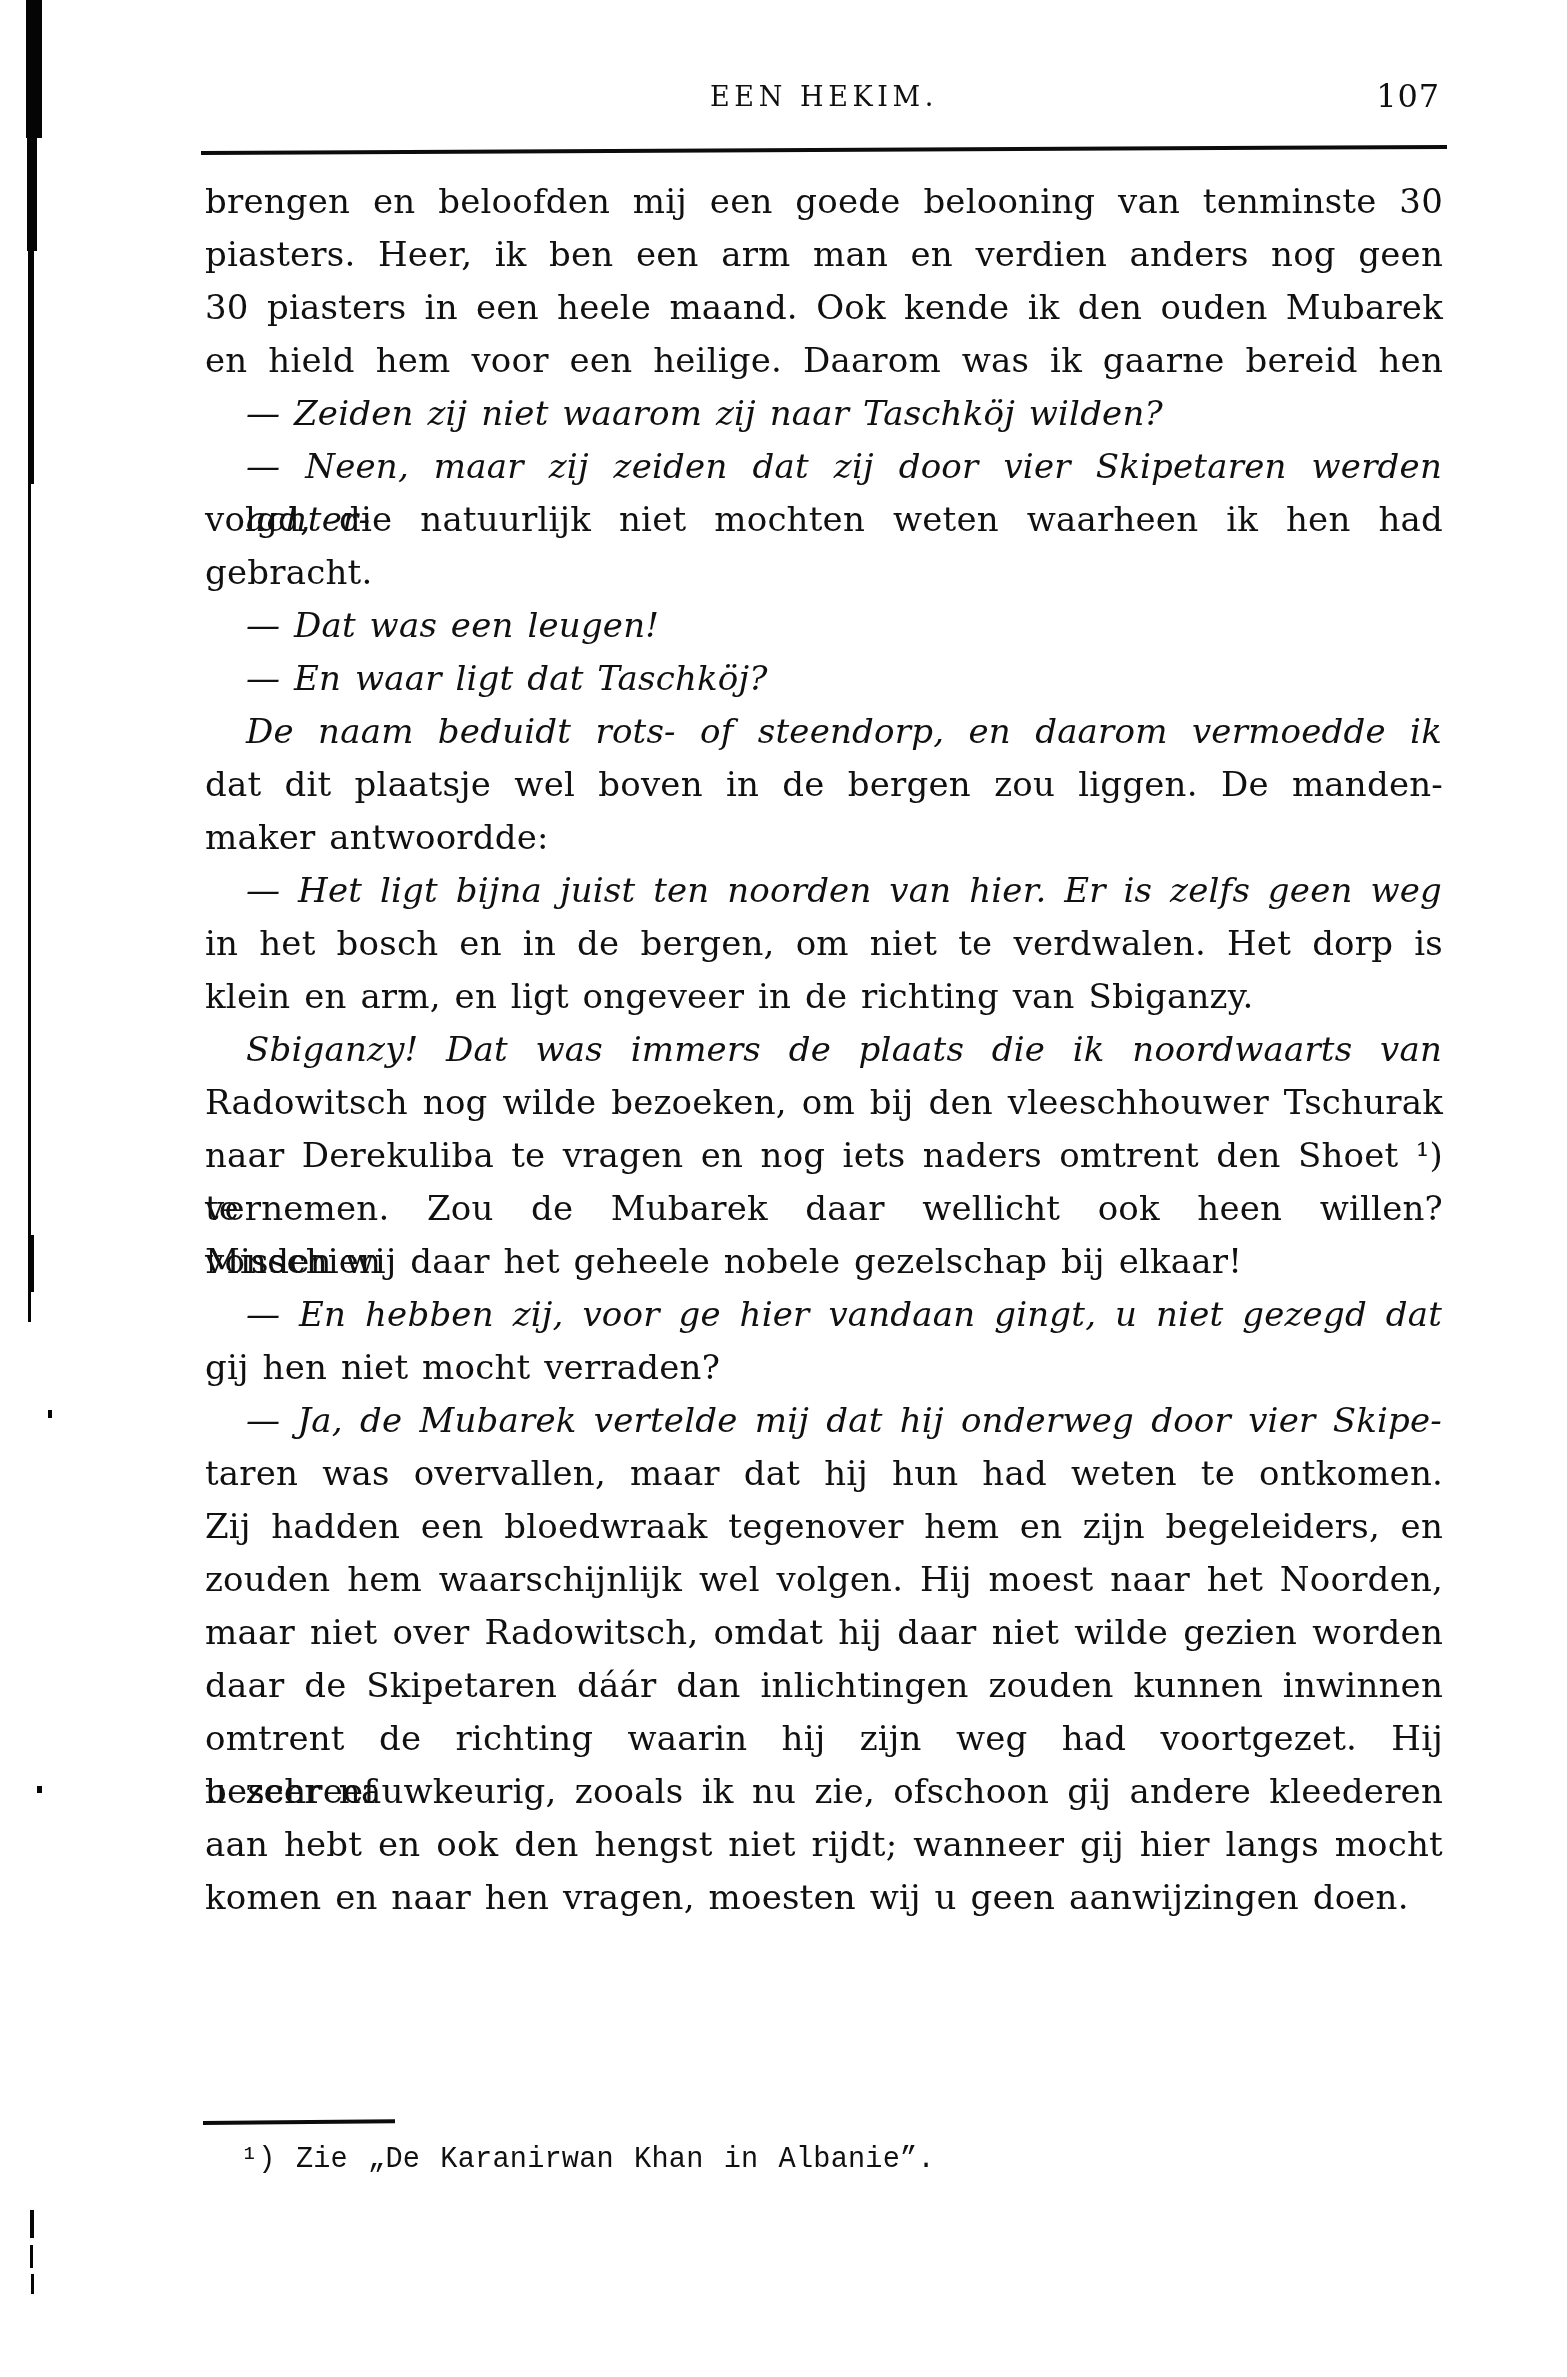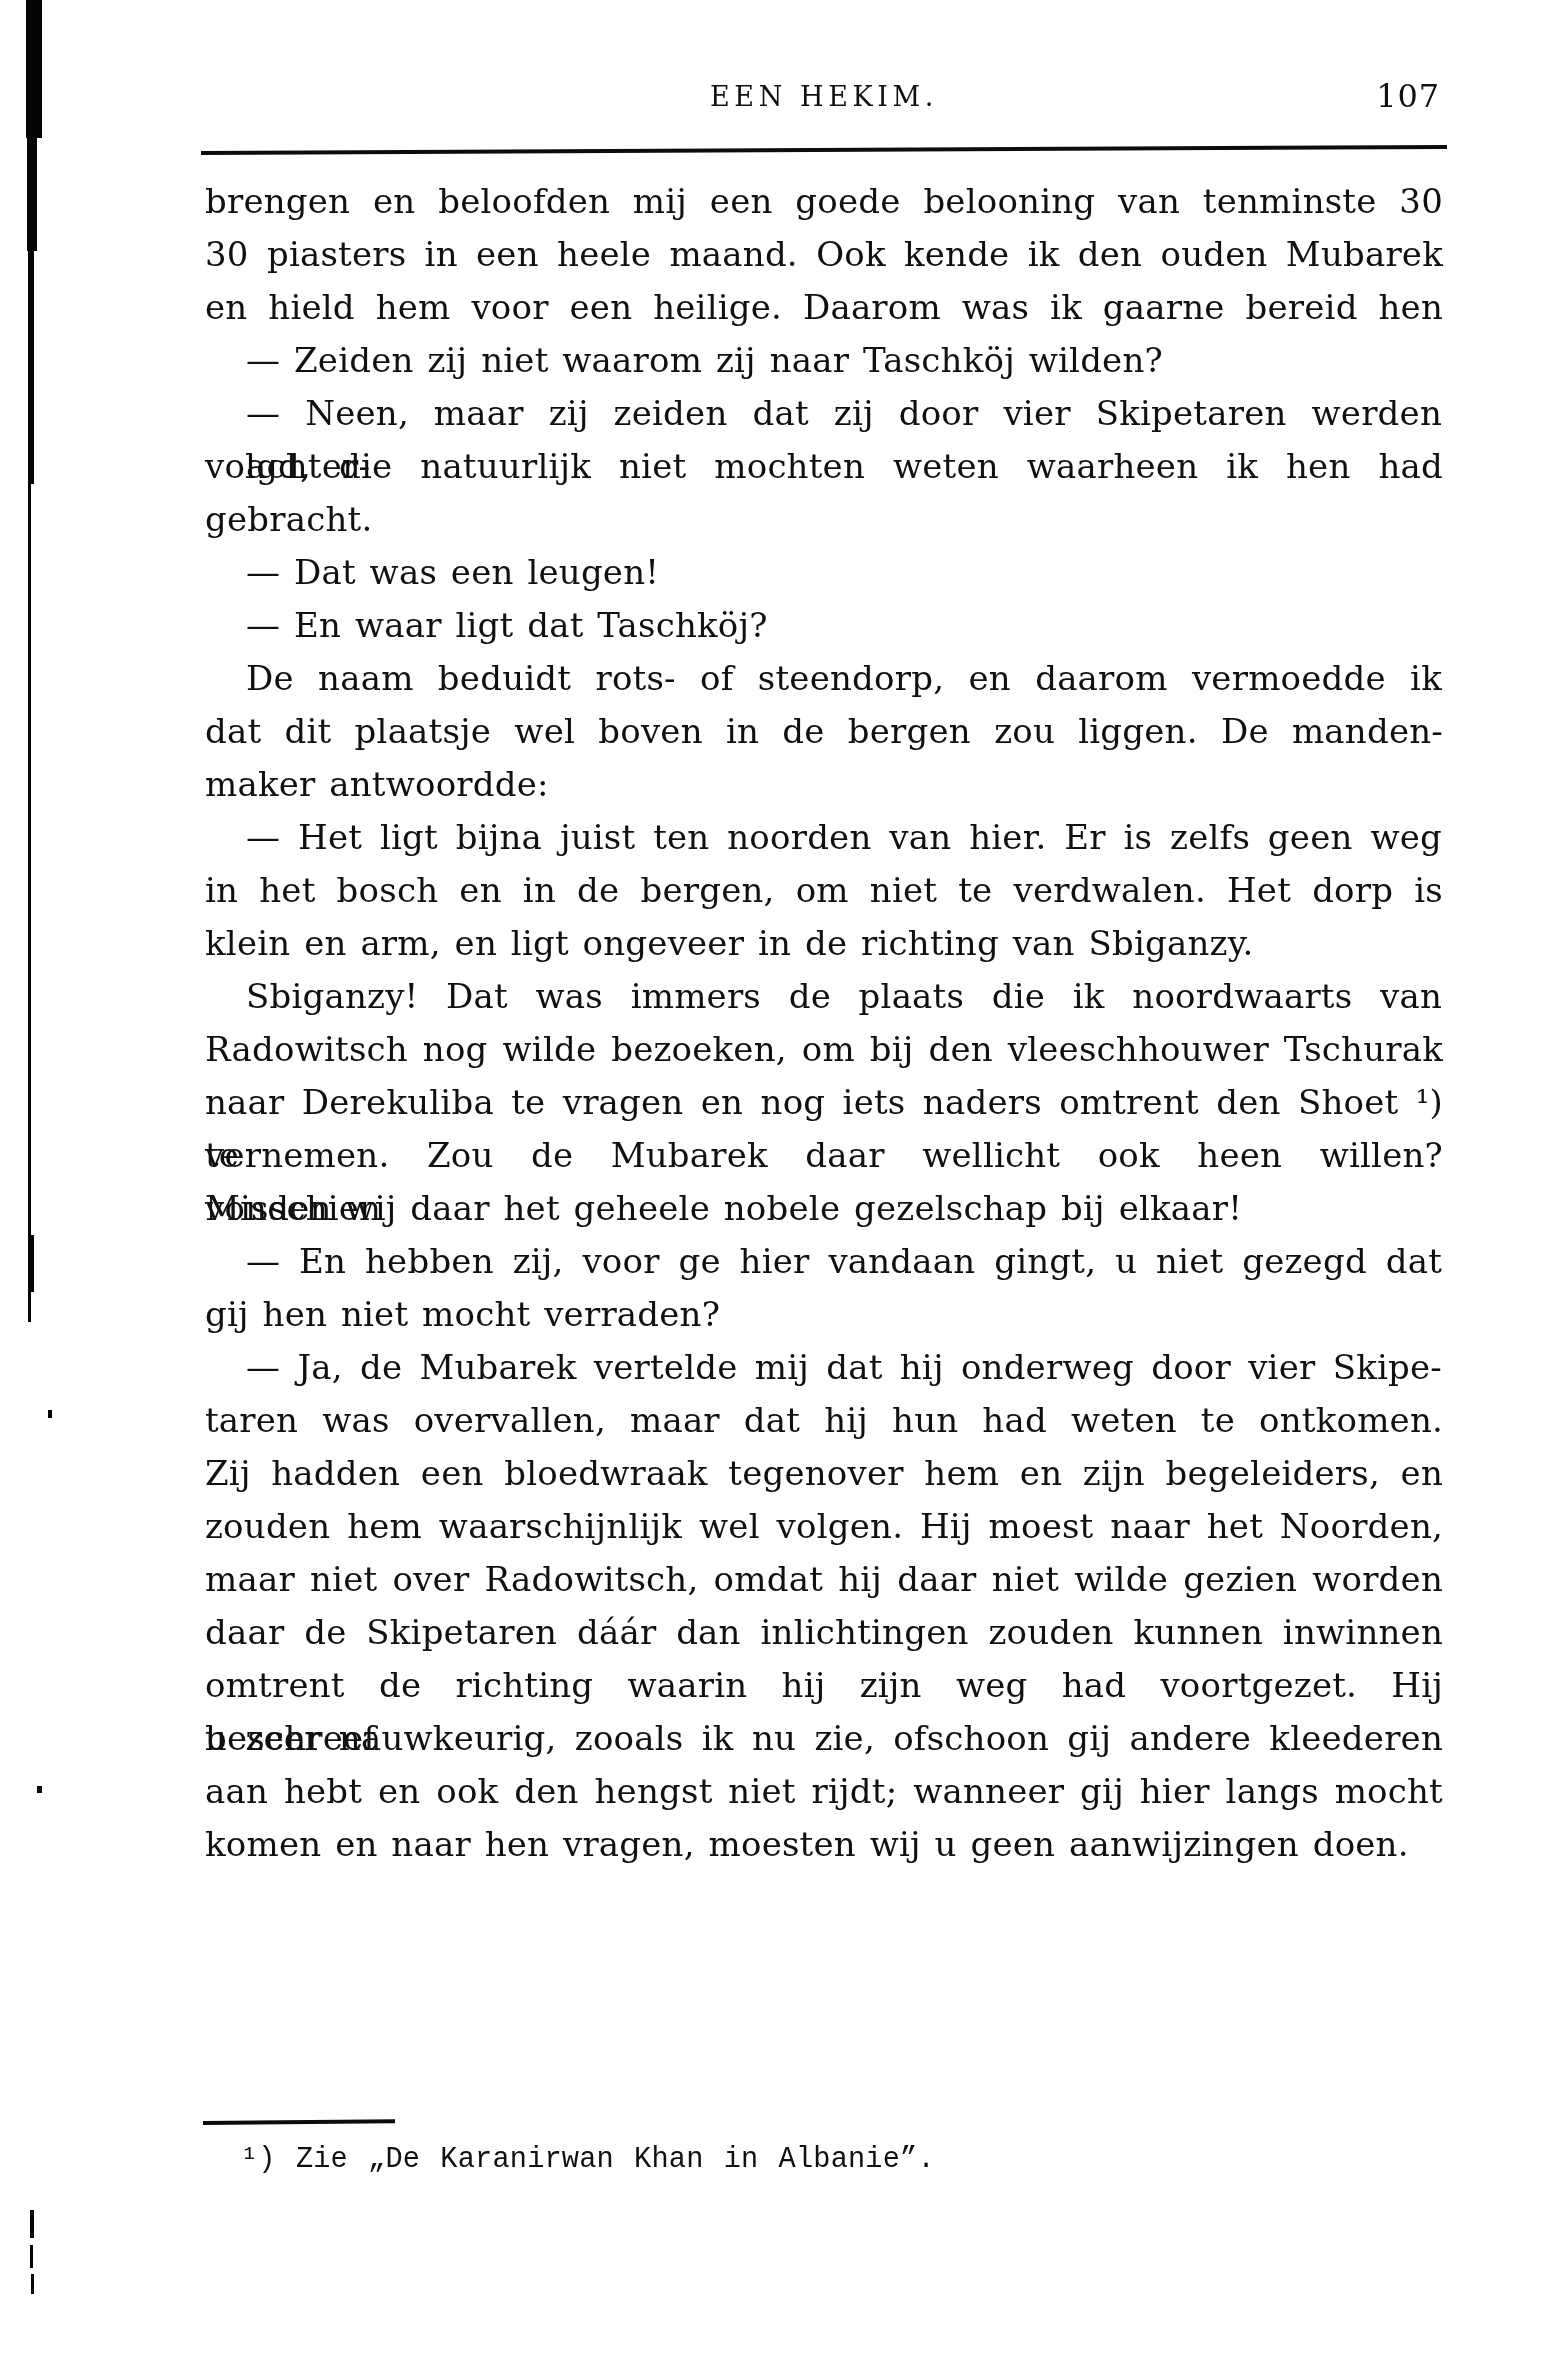--- a/index.html
+++ b/index.html
@@ -35,21 +35,21 @@
     font-size:34px;
     word-spacing:2.8px;letter-spacing:0.2px;
     white-space:nowrap;
     text-align:left;
   }
   .ln.j{
     white-space:normal;
     text-align:justify;
     text-align-last:justify;
   }
-  .ln.i{ padding-left:41px; }
+  .ln.i{ padding-left:41px;font-style:italic; }
   .ln.j.i{ padding-left:41px; width:1196px; }
   
   .foot-rule{
     position:absolute;left:203px;top:2121px;width:192px;height:3.7px;
     background:#0c0c0c;transform:rotate(-0.5deg);transform-origin:left center;
   }
   .footnote{
     position:absolute;left:241px;top:2143px;width:1198px;
     font-size:28.6px;word-spacing:2.8px;letter-spacing:0.2px;font-family:Liberation Mono, monospace;
   }
@@ -83,20 +83,21 @@
     <div class="artifact a9"></div>
     <div class="artifact a10"></div>
   </div>
 
   <div class="running-head">EEN HEKIM.</div>
   <div class="page-number">107</div>
   <div class="head-rule"></div>
 
   <div class="body-text">
     <div class="ln j">brengen en beloofden mij een goede belooning van tenminste 30</div>
+    <div class="ln j">piasters. Heer, ik ben een arm man en verdien anders nog geen</div>
     <div class="ln j">30 piasters in een heele maand. Ook kende ik den ouden Mubarek</div>
     <div class="ln j">en hield hem voor een heilige. Daarom was ik gaarne bereid hen</div>
     <div class="ln i">— Zeiden zij niet waarom zij naar Taschköj wilden?</div>
     <div class="ln j i">— Neen, maar zij zeiden dat zij door vier Skipetaren werden achter-</div>
     <div class="ln j">volgd, die natuurlijk niet mochten weten waarheen ik hen had</div>
     <div class="ln">gebracht.</div>
     <div class="ln i">— Dat was een leugen!</div>
     <div class="ln i">— En waar ligt dat Taschköj?</div>
     <div class="ln j i">De naam beduidt rots- of steendorp, en daarom vermoedde ik</div>
     <div class="ln j">dat dit plaatsje wel boven in de bergen zou liggen. De manden-</div>

